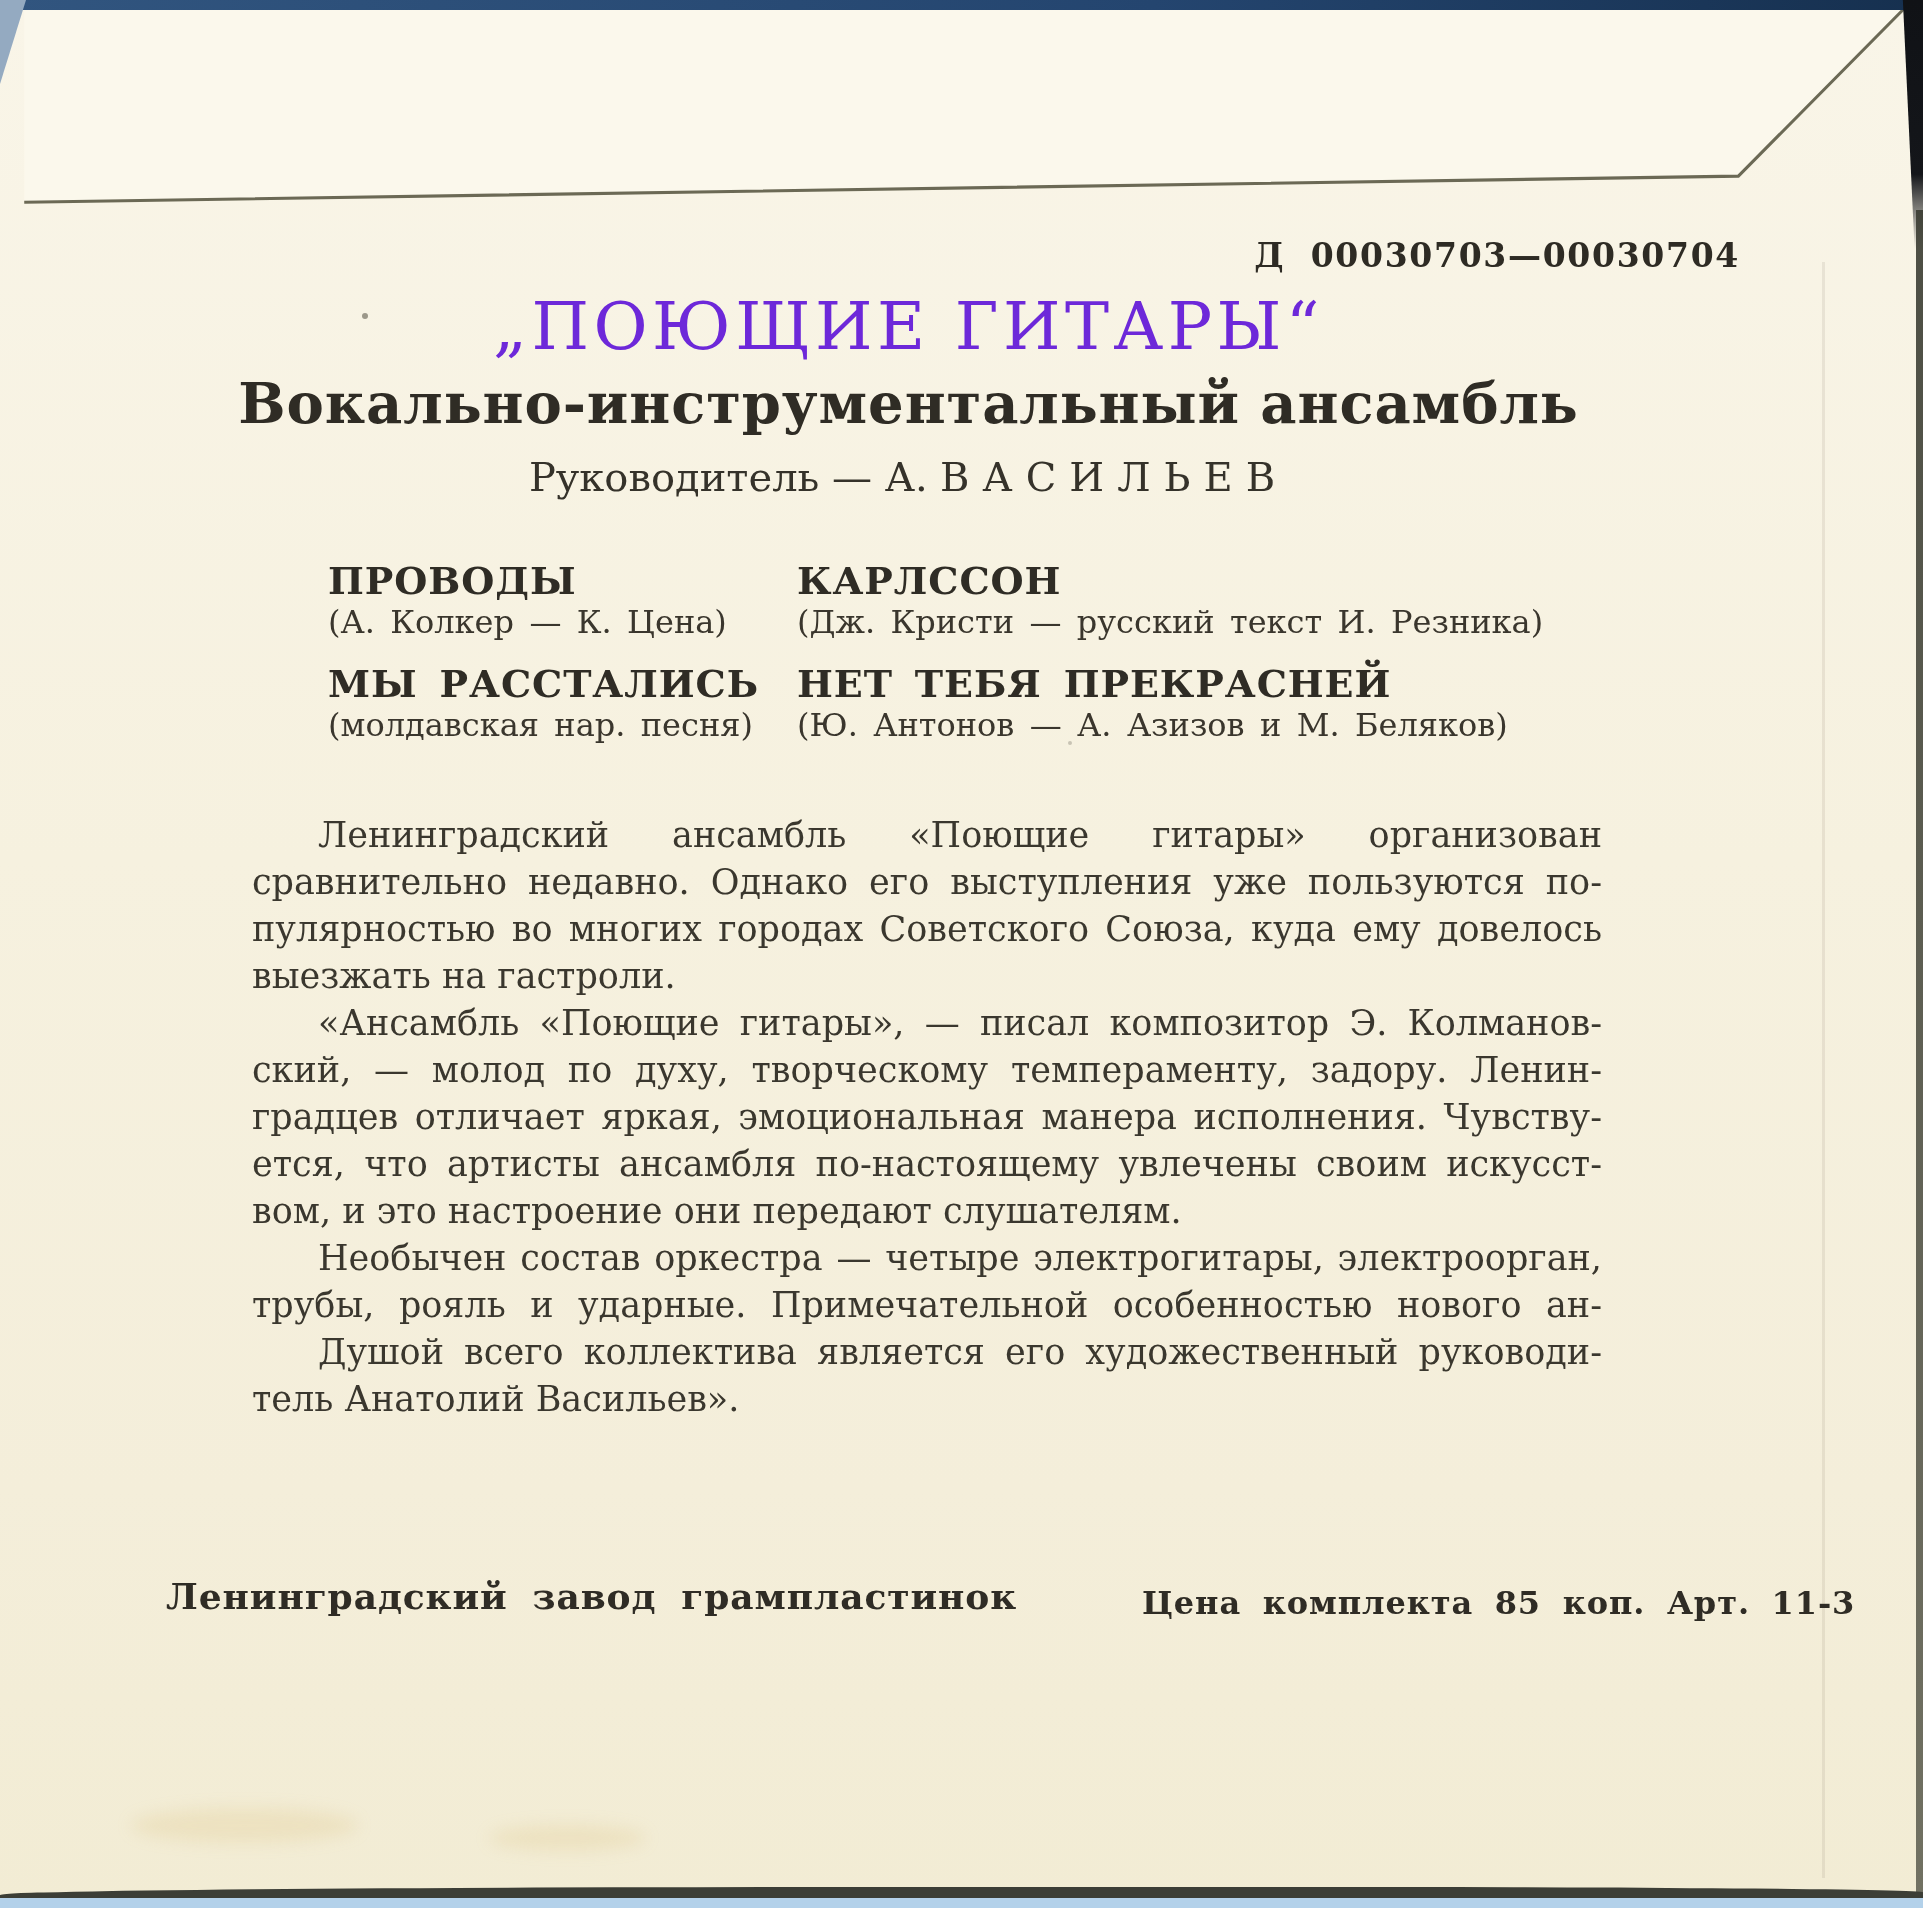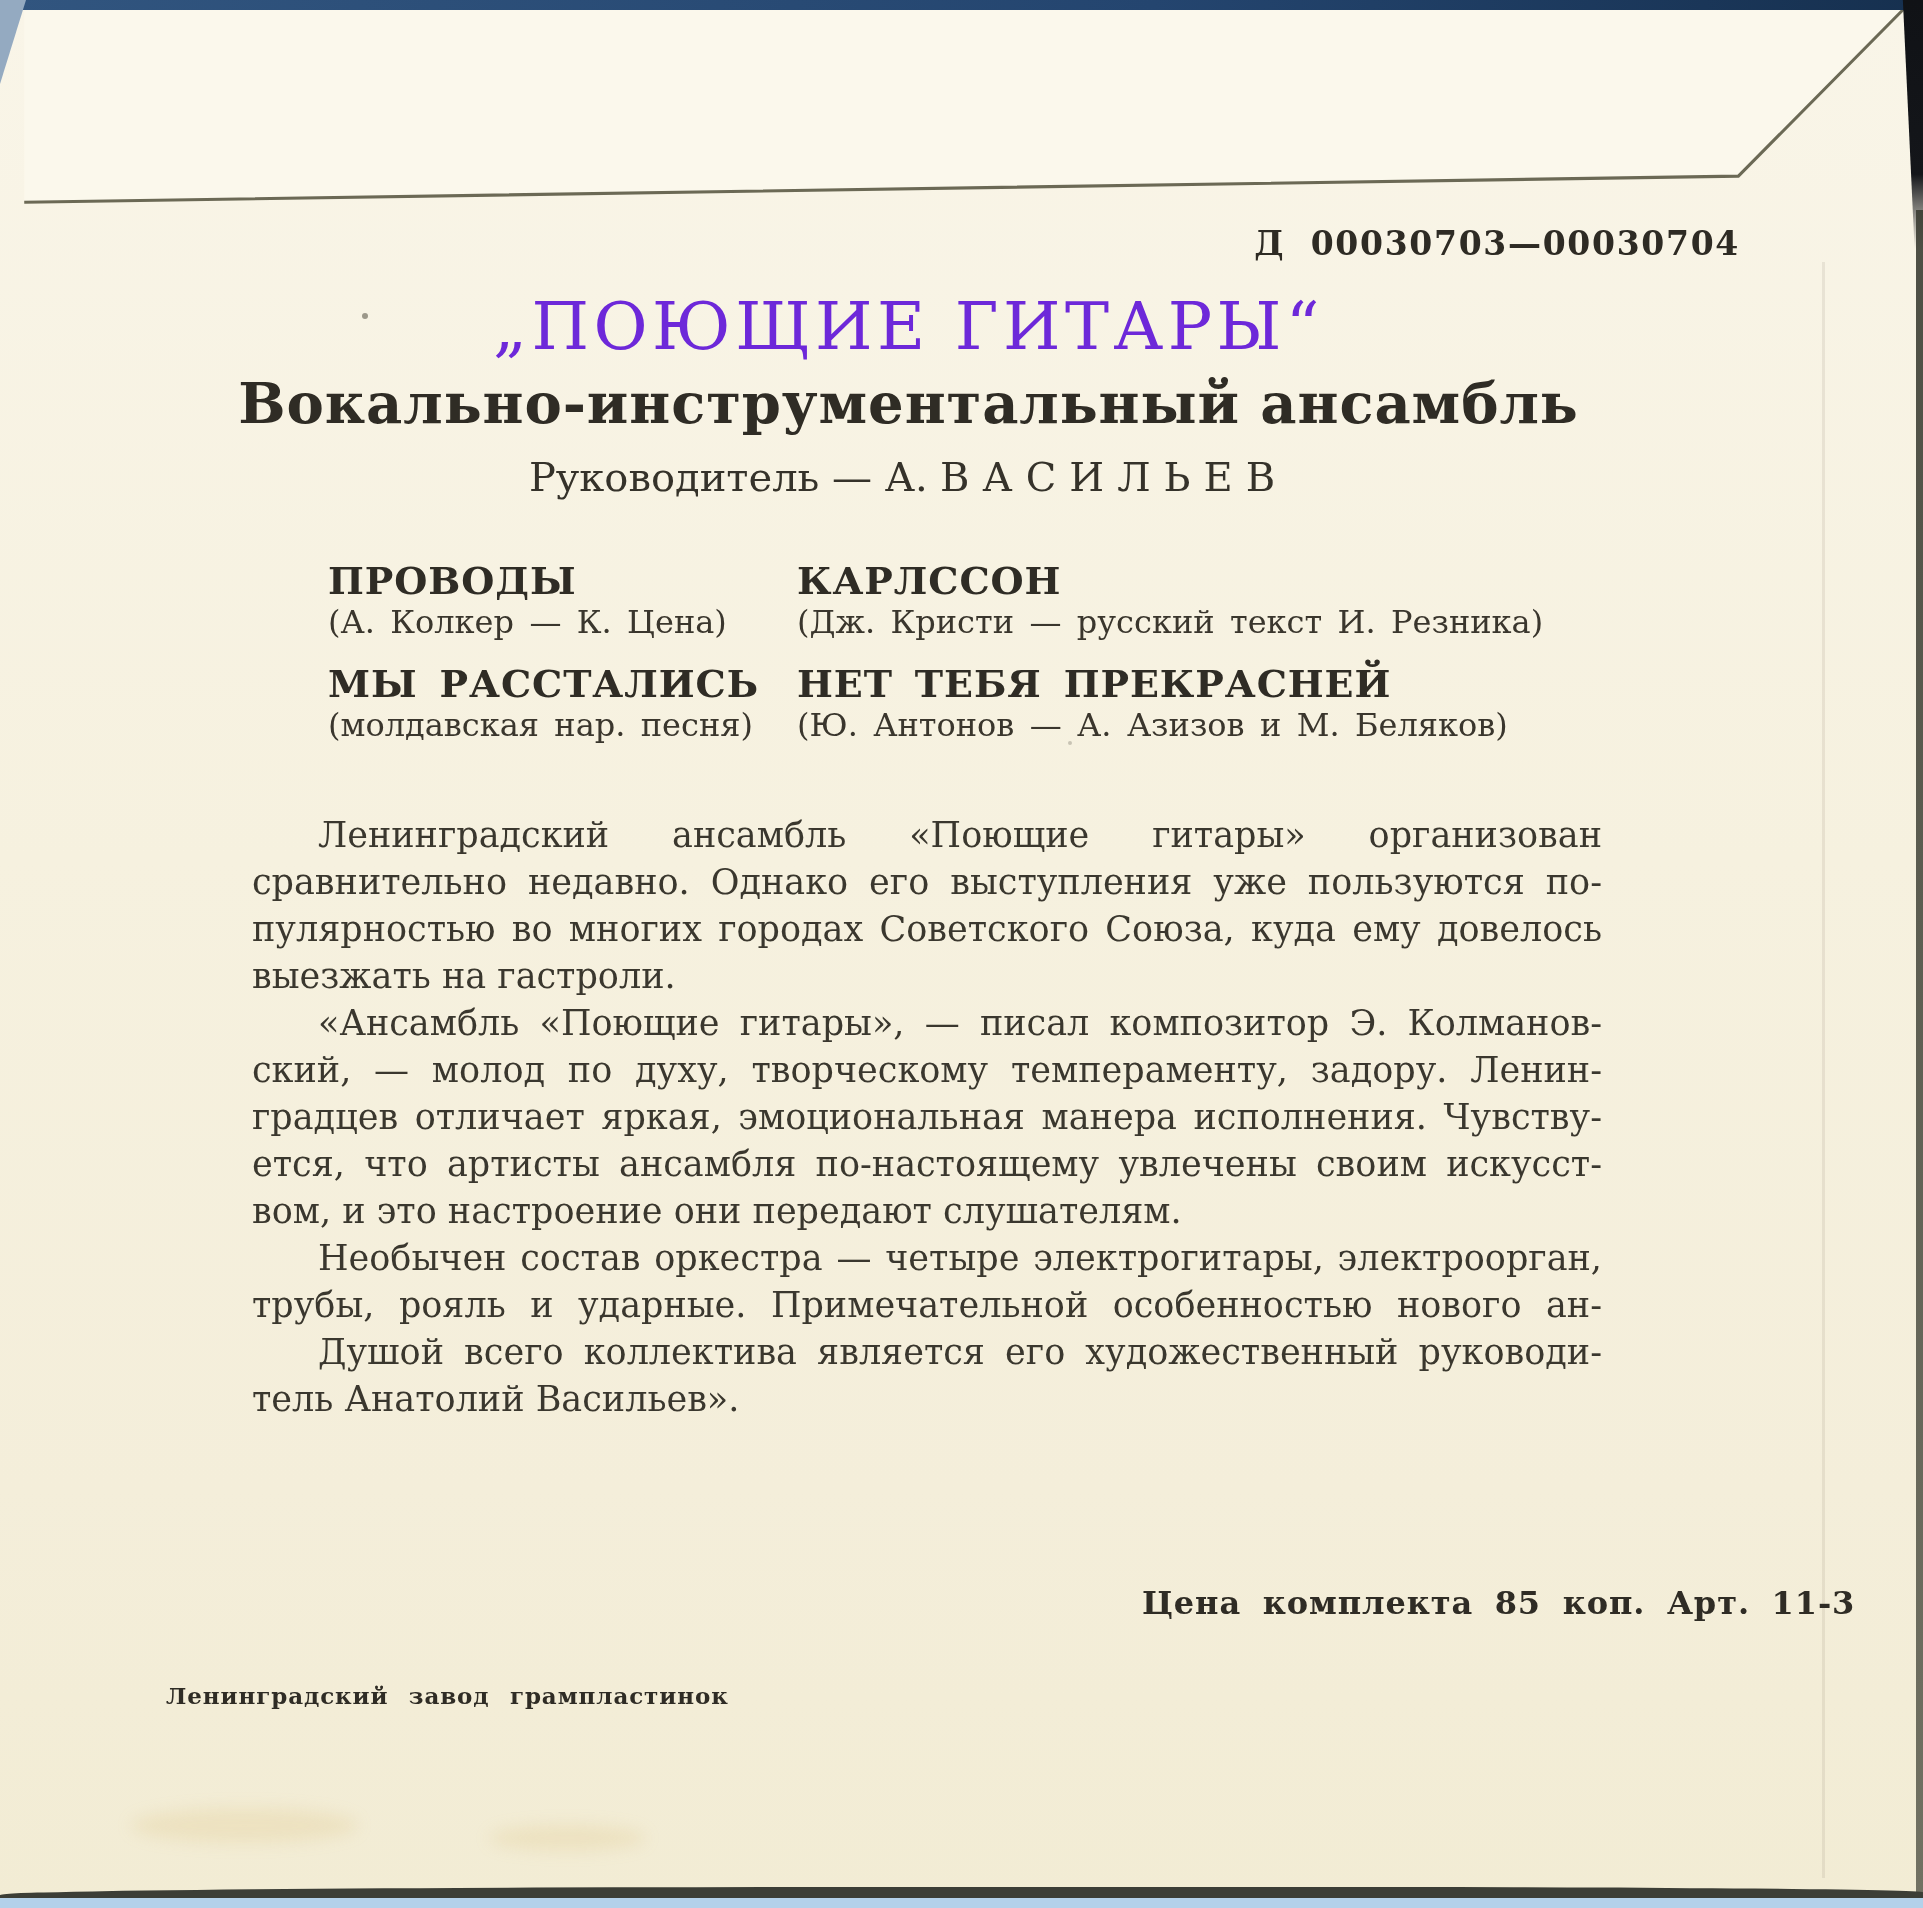--- a/index.html
+++ b/index.html
@@ -22,39 +22,39 @@
     clip-path:polygon(28% 0,100% 0,100% 100%,70% 100%);}
   .right-line{position:absolute;left:1916px;top:210px;width:7px;height:1687px;background:linear-gradient(180deg,rgba(58,60,50,.9),rgba(70,72,60,.75));}
   .bottom-shadow{position:absolute;left:0;top:1887px;width:1923px;height:12.2px;background:#3c3e36;border-radius:45% 30% 0 0/7.9px 5.2px 0 0;}
   .bottom-blue{position:absolute;left:0;top:1898px;width:1923px;height:10.5px;background:var(--edge-bottom-blue,#b3d1ea);}
   .crease{position:absolute;left:1822px;top:262px;width:2.6px;height:1616px;background:rgba(120,110,88,.12);}
   .speck{position:absolute;width:6.1px;height:6.1px;border-radius:50%;background:rgba(80,76,64,.55);}
   .stain{position:absolute;border-radius:50%;filter:blur(7.9px);background:rgba(210,176,84,.16);}
 
   
   .hdr-wrap{position:absolute;left:0;top:0;width:1817px;text-align:center;}
-  .catalog{position:absolute;top:224px;right:183px;font-size:33px;font-weight:bold;letter-spacing:1.7px;word-spacing:12.2px;color:#2e2b24;}
+  .catalog{position:absolute;top:236px;right:183px;font-size:33px;font-weight:bold;letter-spacing:1.7px;word-spacing:12.2px;color:#2e2b24;}
   .album-title{position:absolute;top:288px;width:100%;font-size:66px;font-weight:normal;letter-spacing:4.4px;color:#6d28d9;text-align:center;}
   .album-subtitle{position:absolute;top:370px;width:100%;font-size:56px;font-weight:bold;letter-spacing:0.9px;color:#2f2c25;}
   .leader{position:absolute;top:454px;width:100%;font-size:40px;color:#35322a;}
   .leader .nm{letter-spacing:13px;padding-left:12.2px;}
 
   
   .tracks{position:absolute;left:328px;top:559px;display:grid;grid-template-columns:469px auto;row-gap:21px;}
   .track .t{font-size:38px;font-weight:bold;letter-spacing:0.9px;word-spacing:7.9px;line-height:44px;color:#2f2c25;}
   .track .c{font-size:32px;line-height:38px;word-spacing:5.2px;color:#3a362d;}
 
   
   .notes{position:absolute;left:252px;top:812px;width:1350px;font-size:35px;line-height:47px;color:#3a372e;}
   .bline{text-align:justify;text-align-last:justify;white-space:normal;}
   .bline.first{text-indent:66px;}
   .bline.last{text-align-last:left;}
 
   
-  .foot-left{position:absolute;left:166px;top:1682px;font-size:23px;font-weight:bold;letter-spacing:0.9px;word-spacing:11.4px;color:#2f2c25;}
+  .foot-left{position:absolute;left:166px;top:1575px;font-size:36px;font-weight:bold;letter-spacing:0.9px;word-spacing:11.4px;color:#2f2c25;}
   .foot-right{position:absolute;left:1142px;top:1584px;font-size:32px;font-weight:bold;letter-spacing:0.9px;word-spacing:9.6px;color:#2f2c25;}
 </style>
 </head>
 <body>
 
 <div class="paper"></div>
 
 <svg class="flap-svg" width="1923" height="279" viewBox="0 0 2202 320">
   <polygon points="26,232 1992,202 2184,8 26,8" fill="#fbf8ec"></polygon>
   <polyline points="26,232 1992,202 2184,8" fill="none" stroke="#6b6955" stroke-width="3.5"></polyline>

